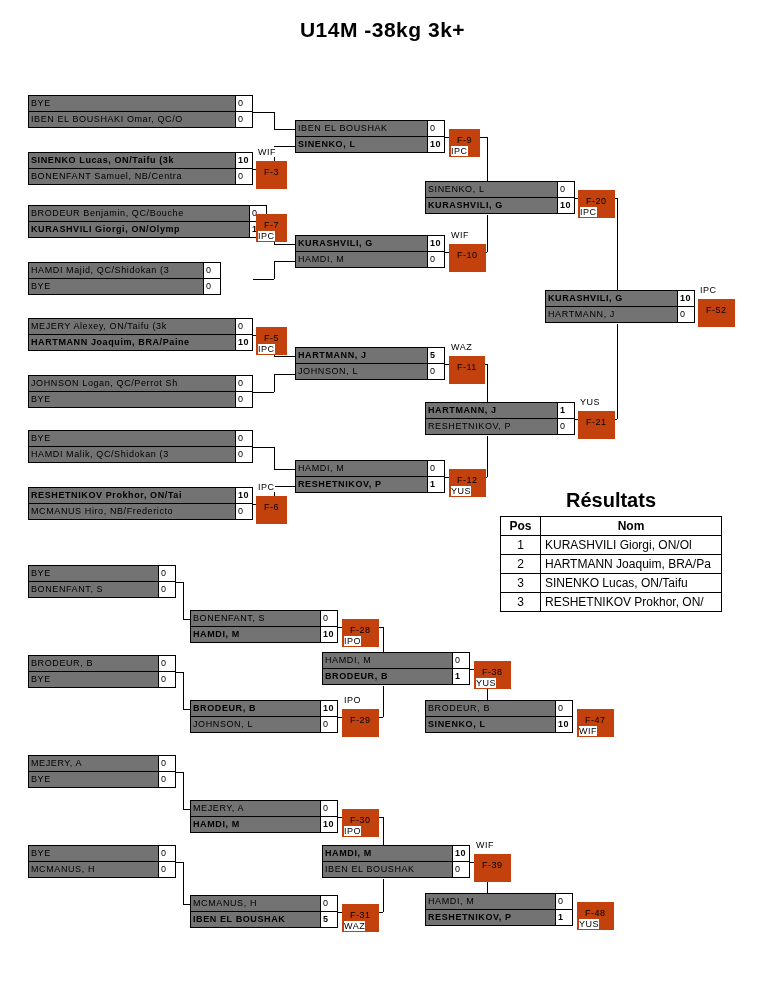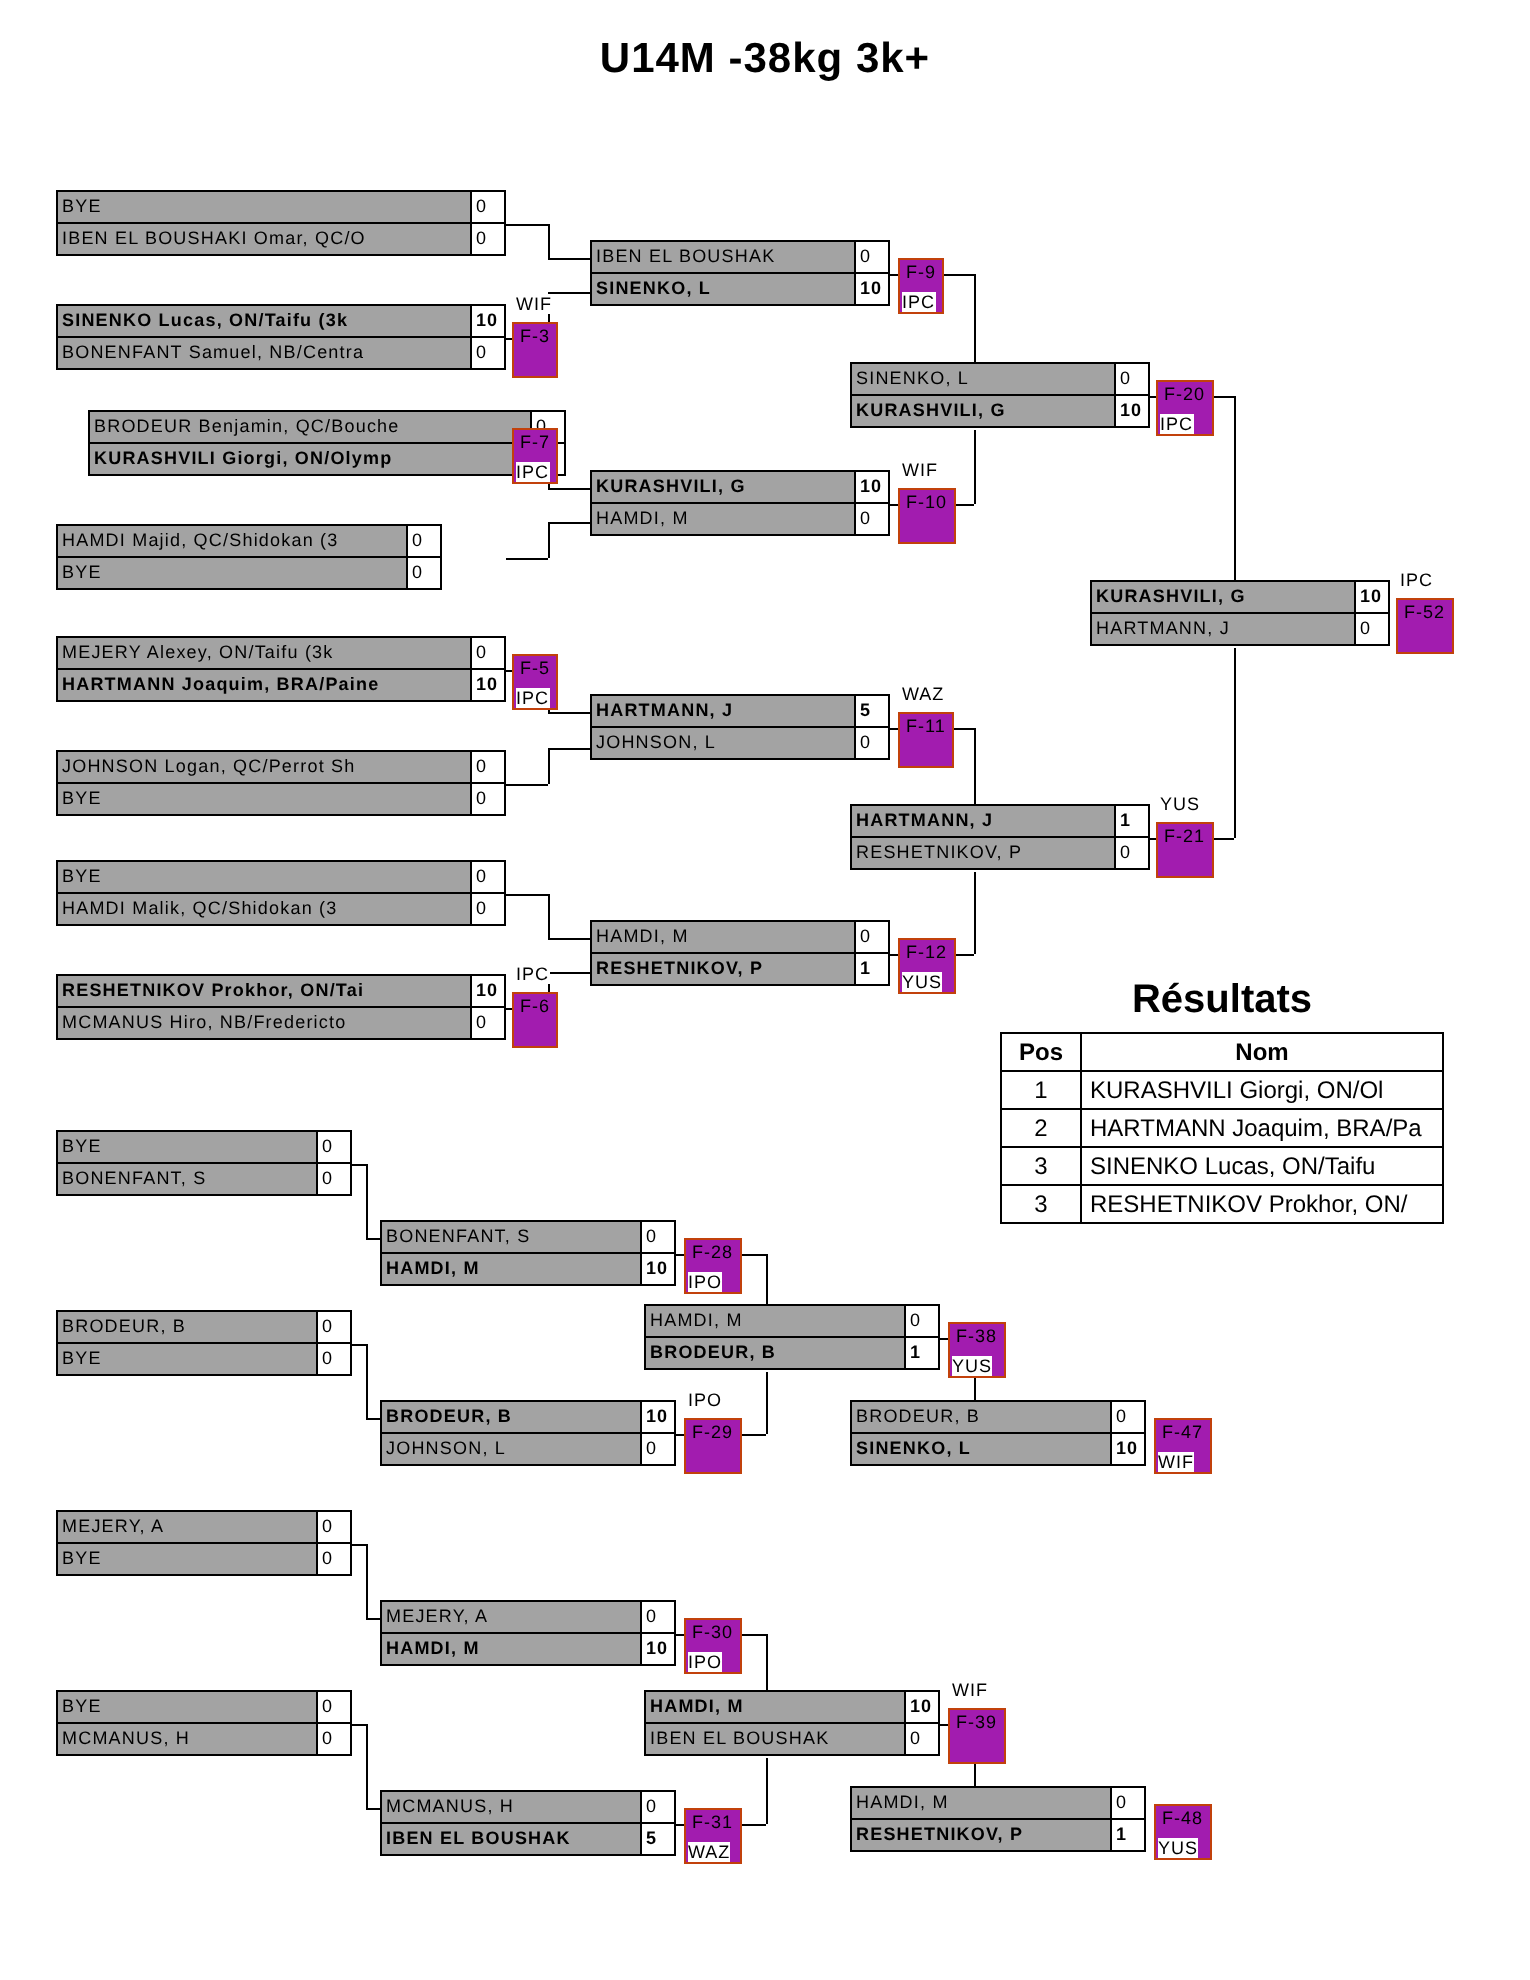--- a/index.html
+++ b/index.html
@@ -11,33 +11,33 @@
   #page { position:absolute; inset:0; }
   .title {
     position:absolute; top:18px; left:0; width:100%;
     text-align:center; font-size:21px; font-weight:bold; letter-spacing:.5px;
   }
   #bracket { position:absolute; inset:0; }
   .match { position:absolute; z-index:1; }
   .prow { display:flex; height:17px; }
   .prow + .prow { margin-top:-1px; }
   .pname {
-    flex:1; border:1px solid #000; background:#a3a3a3;
+    flex:1; border:1px solid #000; background:#737373;
     font-size:9px; line-height:15px; padding-left:2px;
     letter-spacing:.6px; white-space:nowrap; overflow:hidden;
   }
   .pscore {
     width:18px; border:1px solid #000; margin-left:-1px; background:#fff;
     font-size:9px; line-height:15px; padding-left:2px; letter-spacing:.5px;
     white-space:nowrap; overflow:hidden;
   }
   .win .pname, .win .pscore { font-weight:bold; }
   .ln { position:absolute; background:#000; z-index:0; }
   .tag {
-    position:absolute; border:1px solid #c2410c; background:#a21caf;
+    position:absolute; border:5px solid #c2410c; background:#c2410c;
     font-size:9px; line-height:13px; height:28px; padding:0 3px;
     letter-spacing:.5px; z-index:2; white-space:nowrap;
   }
   .code {
     position:absolute; font-size:9px; letter-spacing:.5px;
     background:#fff; z-index:2; white-space:nowrap;
   }
   .results { position:absolute; left:500px; top:489px; width:222px; z-index:3; }
   .results-title { text-align:center; font-weight:bold; font-size:20px; margin-bottom:4px; }
   .results table { border-collapse:collapse; width:100%; background:#fff; }
@@ -131,21 +131,21 @@
           <div class="pname">SINENKO Lucas, ON/Taifu (3k</div>
           <div class="pscore">10</div>
         </div>
         <div class="prow">
           <div class="pname">BONENFANT Samuel, NB/Centra</div>
           <div class="pscore">0</div>
         </div>
       </div>
       <div class="tag" style="left: 256px; top: 161px;">F-3</div>
       <div class="code" style="left: 258px; top: 147px;">WIF</div>
-      <div class="match" style="left: 44px; top: 205px; width: 239px;">
+      <div class="match" style="left: 28px; top: 205px; width: 239px;">
         <div class="prow">
           <div class="pname">BRODEUR Benjamin, QC/Bouche</div>
           <div class="pscore">0</div>
         </div>
         <div class="prow win">
           <div class="pname">KURASHVILI Giorgi, ON/Olymp</div>
           <div class="pscore">10</div>
         </div>
       </div>
       <div class="tag" style="left: 256px; top: 214px;">F-7</div>

